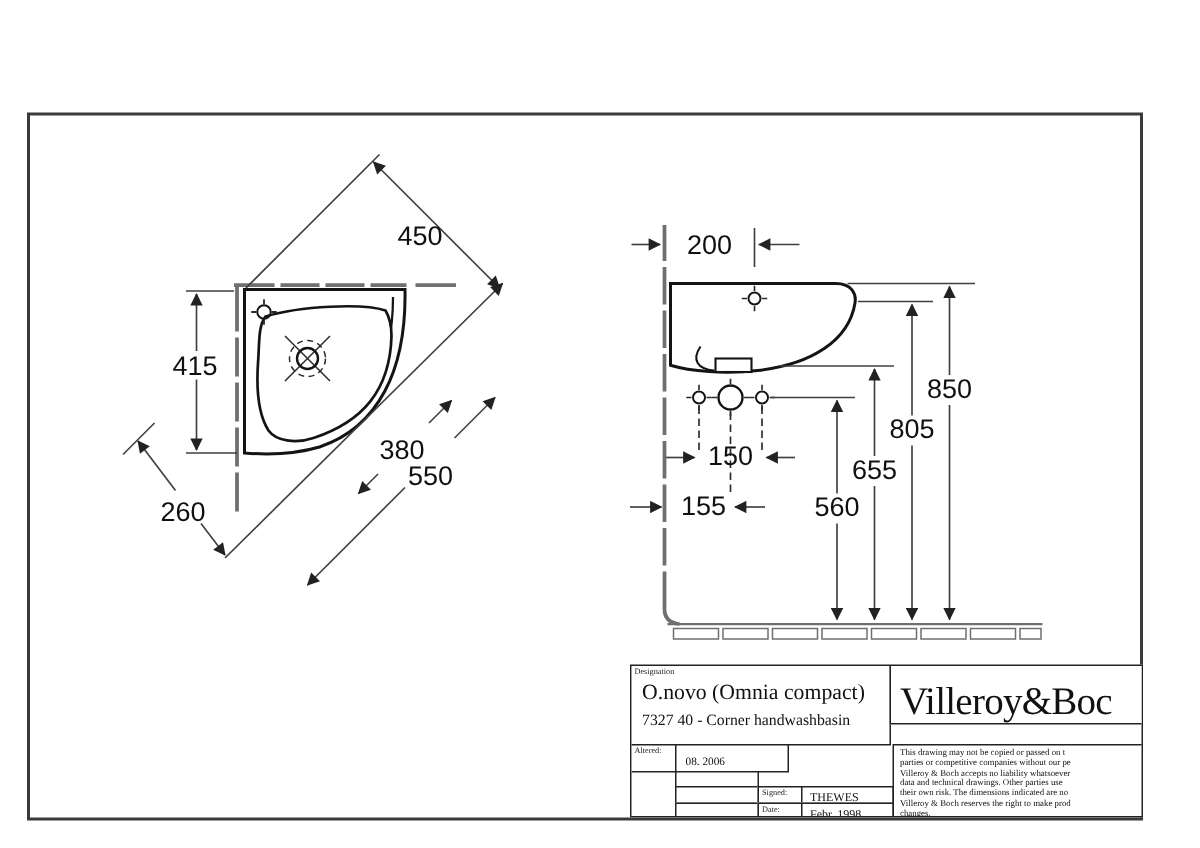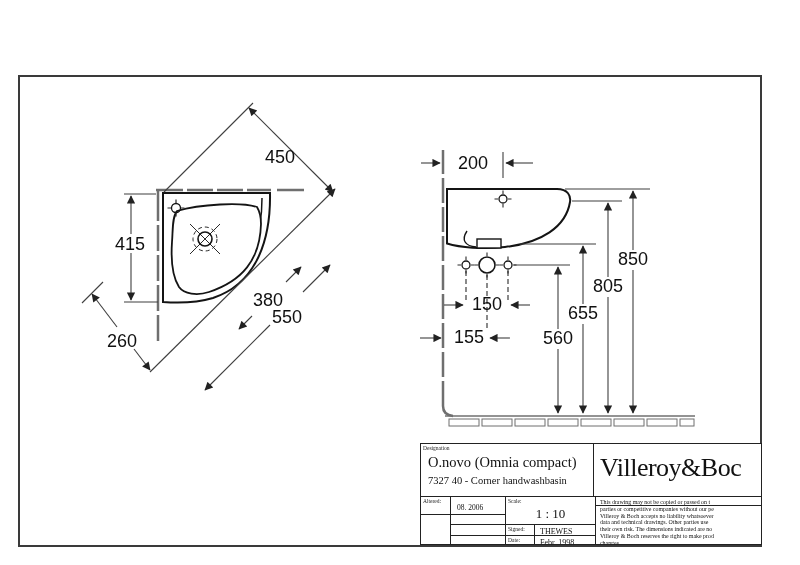--- a/index.html
+++ b/index.html
@@ -186,38 +186,34 @@
   </svg>
 
   <div class="tb">
 
     <div class="cell" style="left:-1px;top:-1px;width:174px;height:54px;">
       <span class="lbl">Designation</span>
       <div class="desig-main">O.novo (Omnia compact)</div>
       <div class="desig-sub">7327 40 - Corner handwashbasin</div>
     </div>
 
-    <div class="cell" style="left:172px;top:-1px;width:172px;height:63px;padding-left:21px;">
+    <div class="cell" style="left:172px;top:-1px;width:172px;height:40px;padding-left:21px;">
       <div class="brand">Villeroy&amp;Boc</div>
     </div>
 
     <div class="cell" style="left:-1px;top:52px;width:31px;height:19px;">
       <span class="lbl">Altered:</span>
     </div>
     <div class="cell" style="left:29px;top:52px;width:76px;height:19px;">
       <span class="val7">08. 2006</span>
     </div>
     <div class="cell" style="left:29px;top:70px;width:56px;height:11px;"></div>
     <div class="cell" style="left:29px;top:80px;width:56px;height:12px;"></div>
     <div class="cell" style="left:29px;top:91px;width:56px;height:11px;"></div>
 
-    <div class="cell" style="left:84px;top:52px;width:91px;height:29px;">
-      <span class="lbl">Scale:</span>
-      <div class="scaleval">1 : 10</div>
-    </div>
 
     <div class="cell" style="left:84px;top:80px;width:30px;height:12px;">
       <span class="lbl">Signed:</span>
     </div>
     <div class="cell" style="left:113px;top:80px;width:62px;height:12px;">
       <span class="val8">THEWES</span>
     </div>
 
     <div class="cell" style="left:84px;top:91px;width:30px;height:11px;">
       <span class="lbl">Date:</span>

